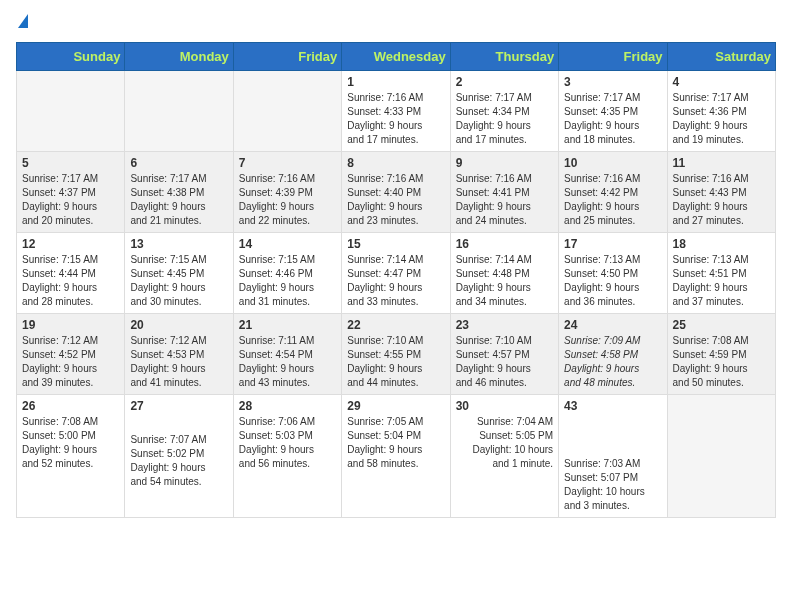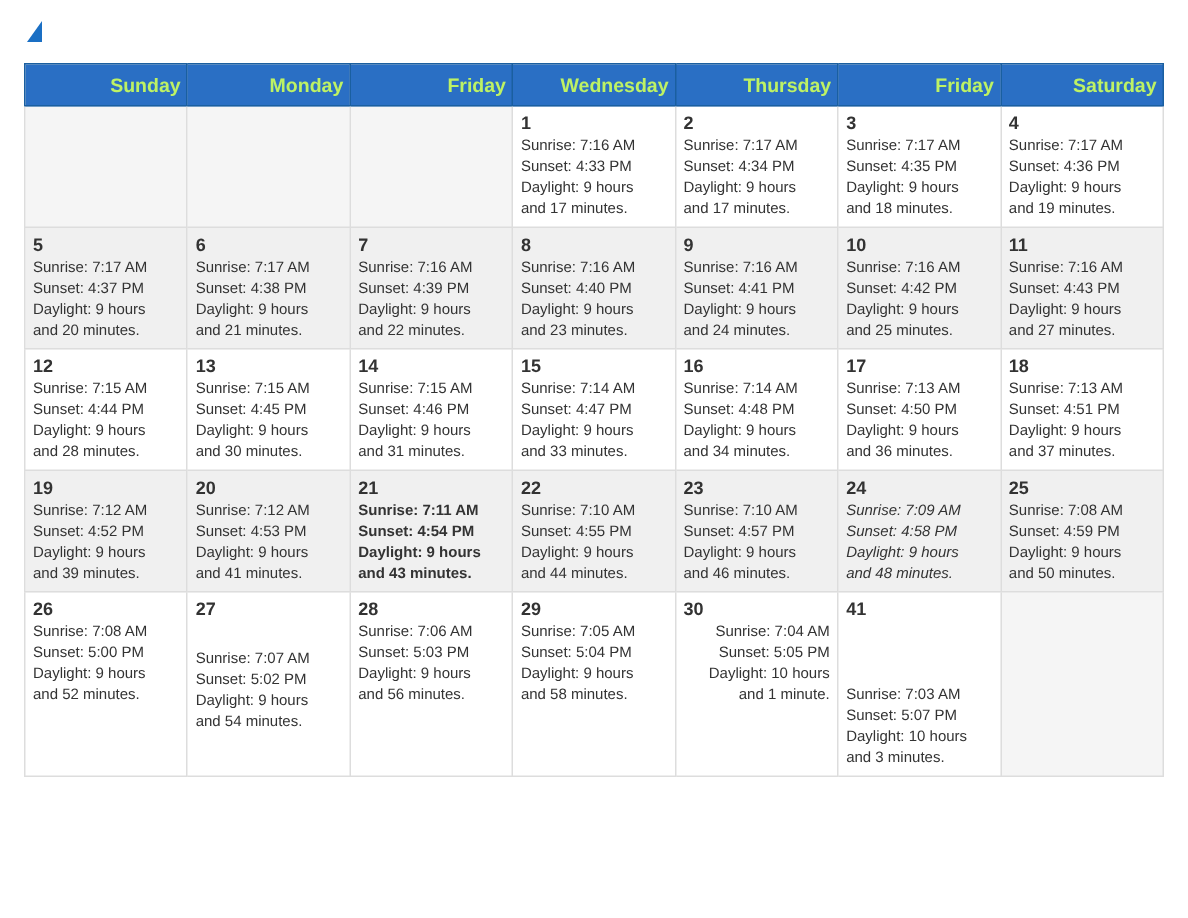--- a/index.html
+++ b/index.html
@@ -274,21 +274,21 @@
         </td>
         <td>
           <span class="day-number">20</span>
           <div class="day-info" style="white-space: pre-line;">Sunrise: 7:12 AM
 Sunset: 4:53 PM
 Daylight: 9 hours
 and 41 minutes.</div>
         </td>
         <td>
           <span class="day-number">21</span>
-          <div class="day-info" style="white-space: pre-line; font-weight: bold;">Sunrise: 7:11 AM
+          <div class="day-info" style="white-space: pre-line;">Sunrise: 7:11 AM
 Sunset: 4:54 PM
 Daylight: 9 hours
 and 43 minutes.</div>
         </td>
         <td>
           <span class="day-number">22</span>
           <div class="day-info" style="white-space: pre-line;">Sunrise: 7:10 AM
 Sunset: 4:55 PM
 Daylight: 9 hours
 and 44 minutes.</div>
@@ -345,21 +345,21 @@
 and 58 minutes.</div>
         </td>
         <td>
           <span class="day-number">30</span>
           <div class="day-info" style="white-space: pre-line; text-align: right;">Sunrise: 7:04 AM
 Sunset: 5:05 PM
 Daylight: 10 hours
 and 1 minute.</div>
         </td>
         <td>
-          <span class="day-number">41</span>
+          <span class="day-number">43</span>
           <div class="day-info" style="white-space: pre-line; margin-top: 44px;">Sunrise: 7:03 AM
 Sunset: 5:07 PM
 Daylight: 10 hours
 and 3 minutes.</div>
         </td>
         <td class="empty"></td>
       </tr>
     </tbody>
 </table>
 

